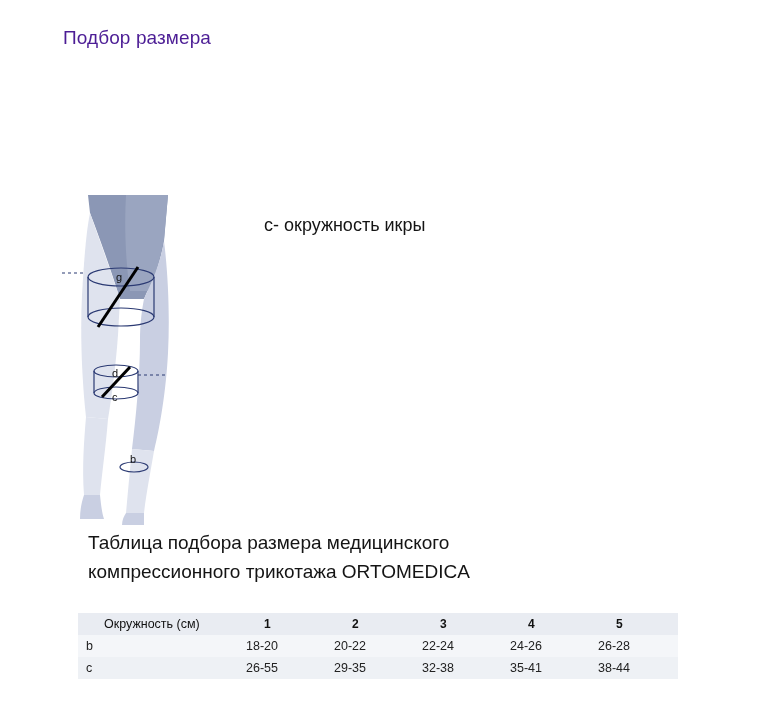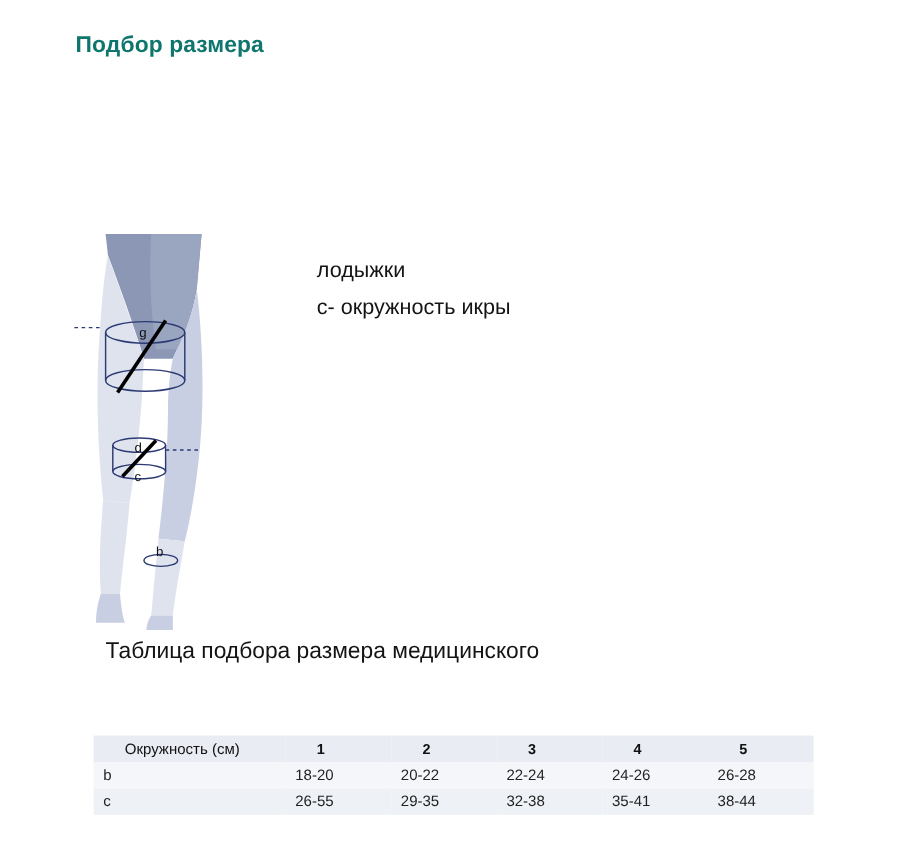--- a/index.html
+++ b/index.html
@@ -18,22 +18,22 @@
   .page {
     position: relative;
     width: 759px;
     height: 718px;
   }
   .title {
     position: absolute;
     left: 63px;
     top: 27px;
     font-size: 19px;
-    font-weight: bold;
-    color: #0f766e;
+    font-weight: normal;
+    color: #4c1d95;
     letter-spacing: 0.1px;
   }
   .intro {
     position: absolute;
     left: 63px;
     top: 88px;
     width: 650px;
     font-size: 19px;
     line-height: 30px;
     color: #141414;
@@ -149,26 +149,26 @@
       <ellipse cx="74" cy="272" rx="14" ry="5" fill="none" stroke="#2b3a73" stroke-width="1.2"></ellipse>
 
       <text x="56" y="86" font-family="Liberation Sans, sans-serif" font-size="11" fill="#111111">g</text>
       <text x="52" y="182" font-family="Liberation Sans, sans-serif" font-size="11" fill="#111111">d</text>
       <text x="52" y="206" font-family="Liberation Sans, sans-serif" font-size="11" fill="#111111">c</text>
       <text x="70" y="268" font-family="Liberation Sans, sans-serif" font-size="11" fill="#111111">b</text>
     </svg>
   </div>
 
   <div class="legend">
-    <div>лодыжки</div>
     <div>c- окружность икры</div>
   </div>
 
   <div class="table-caption">
     <div>Таблица подбора размера медицинского</div>
+    <div>компрессионного трикотажа ORTOMEDICA</div>
   </div>
 
   <table class="size-table">
     <colgroup>
       <col class="c0">
         <col class="c1">
         <col class="c2">
         <col class="c3">
         <col class="c4">
         <col class="c5">

